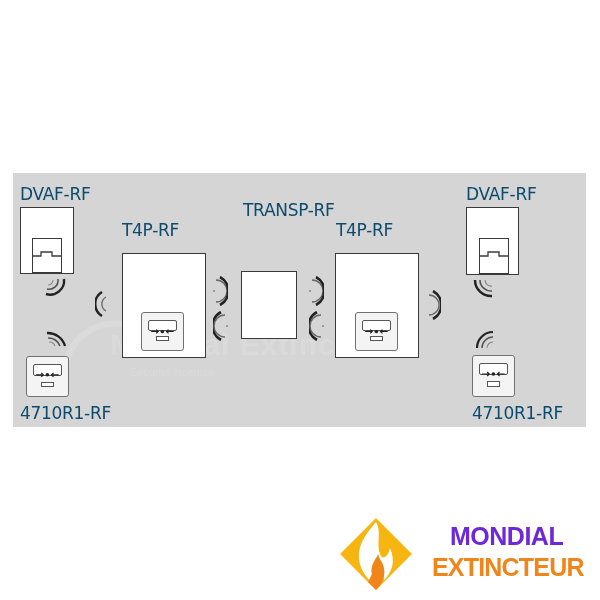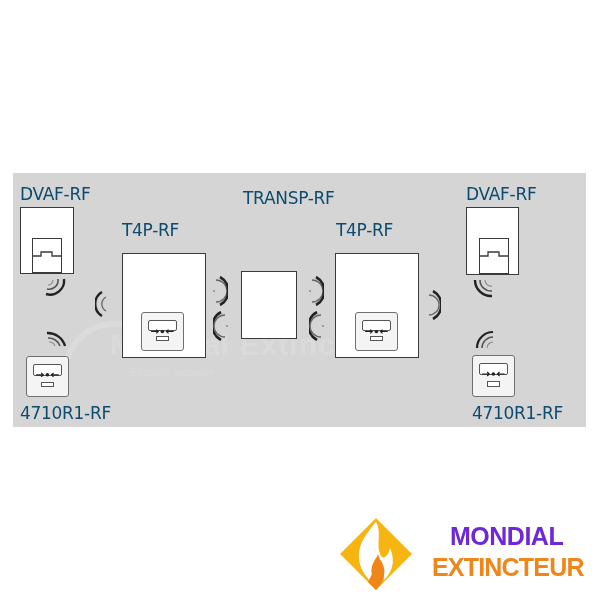--- a/index.html
+++ b/index.html
@@ -84,21 +84,21 @@
   <path d="M4 4 A11 11 0 0 1 4 26" stroke="#666" stroke-width="1.3" fill="none"></path>
   <path d="M8 1 A16 16 0 0 1 8 29" stroke="#222" stroke-width="2.6" fill="none"></path>
   <circle cx="2" cy="15" r="1" fill="#888"></circle>
 </svg>
 <svg class="wave" style="left:213px;top:311px" width="16" height="30" viewBox="0 0 16 30">
   <path d="M8 1 A16 16 0 0 0 8 29" stroke="#222" stroke-width="2.6" fill="none"></path>
   <path d="M12 4 A11 11 0 0 0 12 26" stroke="#666" stroke-width="1.3" fill="none"></path>
   <circle cx="14" cy="15" r="1" fill="#888"></circle>
 </svg>
 
-<div class="lbl" style="left:243px;top:188px;">TRANSP-RF</div>
+<div class="lbl" style="left:243px;top:200px;">TRANSP-RF</div>
 <div class="box" style="left:241px;top:271px;width:56px;height:68px;"></div>
 
 <svg class="wave" style="left:308px;top:276px" width="16" height="30" viewBox="0 0 16 30">
   <path d="M4 4 A11 11 0 0 1 4 26" stroke="#666" stroke-width="1.3" fill="none"></path>
   <path d="M8 1 A16 16 0 0 1 8 29" stroke="#222" stroke-width="2.6" fill="none"></path>
   <circle cx="2" cy="15" r="1" fill="#888"></circle>
 </svg>
 <svg class="wave" style="left:309px;top:311px" width="16" height="30" viewBox="0 0 16 30">
   <path d="M8 1 A16 16 0 0 0 8 29" stroke="#222" stroke-width="2.6" fill="none"></path>
   <path d="M12 4 A11 11 0 0 0 12 26" stroke="#666" stroke-width="1.3" fill="none"></path>

